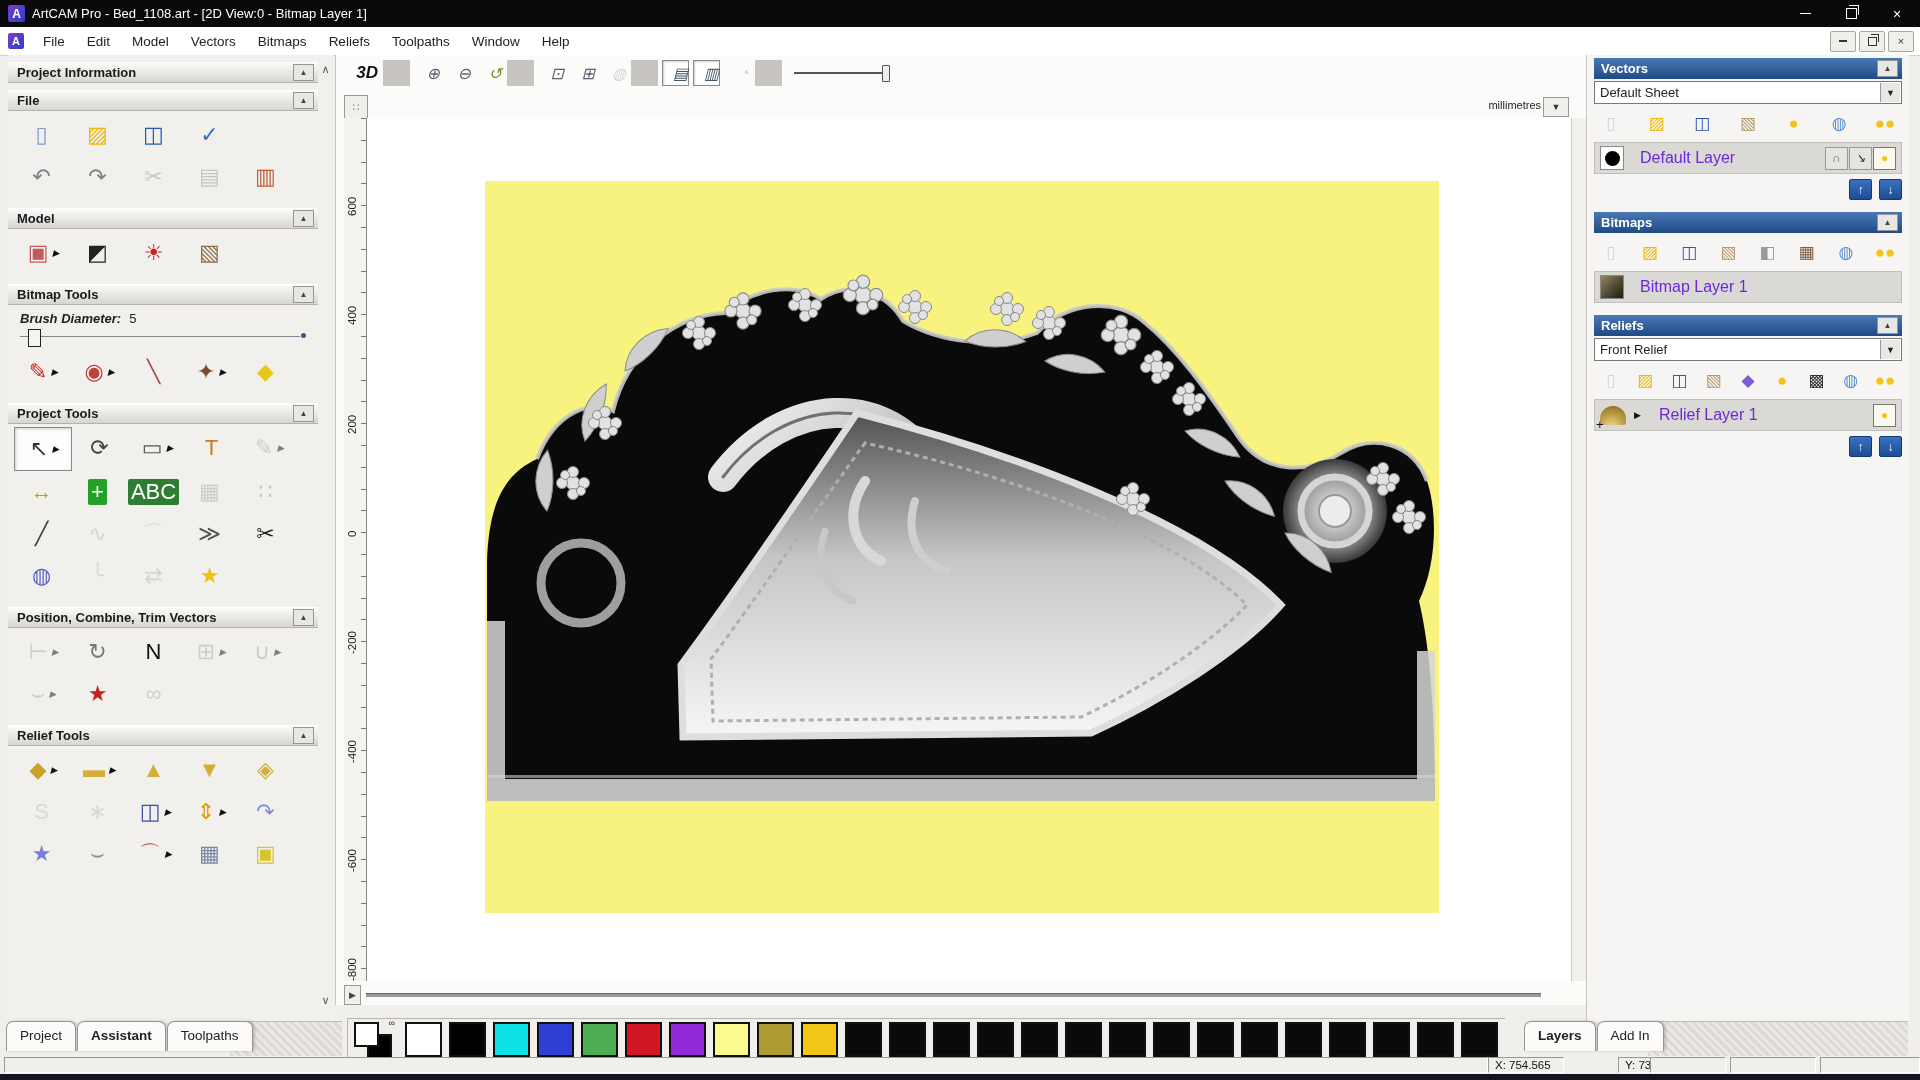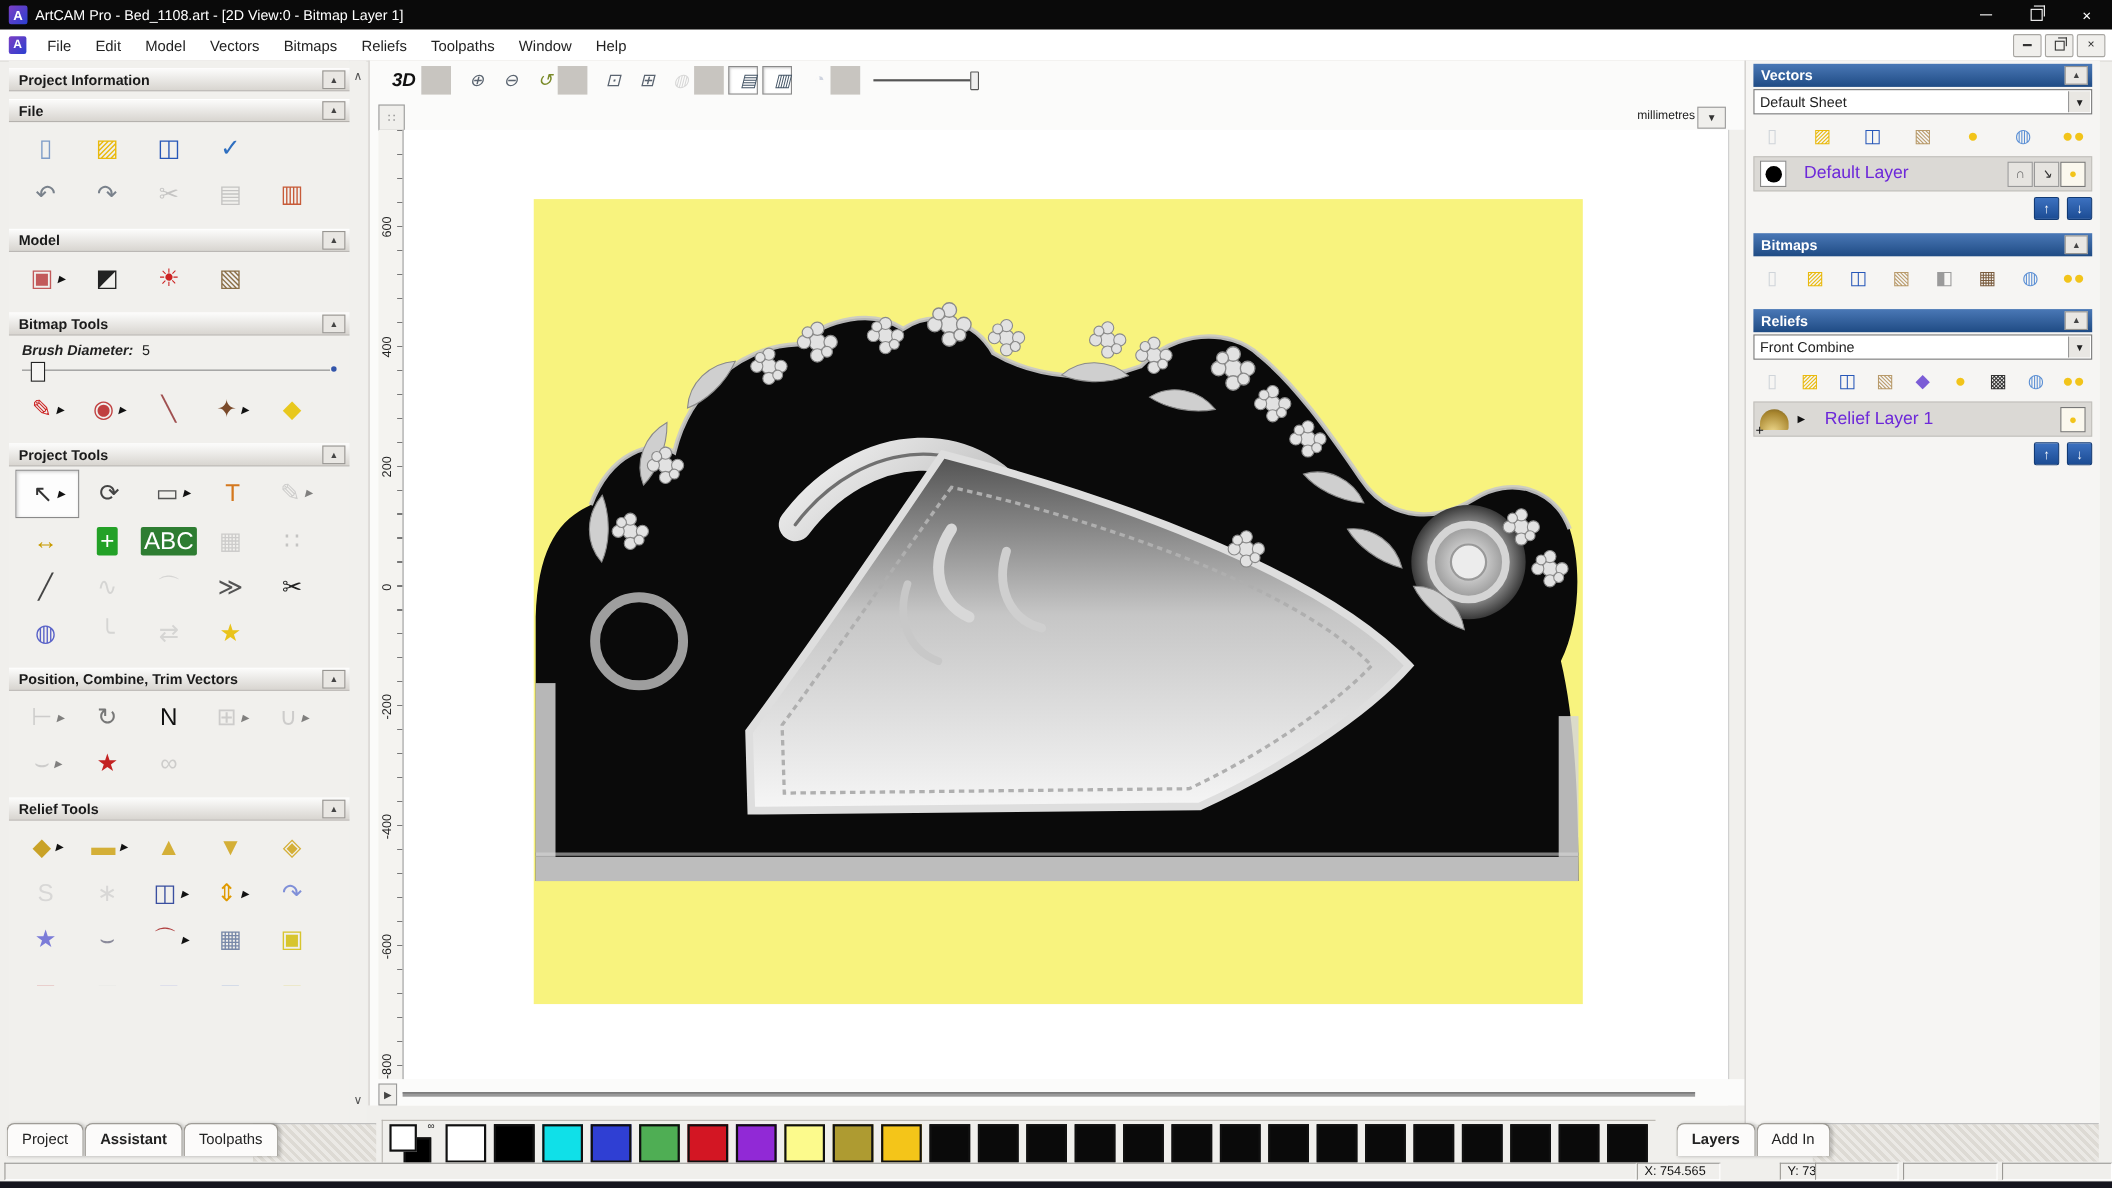--- a/index.html
+++ b/index.html
@@ -789,29 +789,33 @@
           <span class="tool" title="bitmap-preview">
             <i class="g" style="color: rgb(122, 92, 62);">▦</i>
           </span>
           <span class="tool" title="delete-bitmap-layer">
             <i class="g" style="color: rgb(91, 143, 212);">◍</i>
           </span>
           <span class="tool pressed" title="toggle-all-bitmap-layers">
             <i class="g" style="color: rgb(242, 196, 26);">●●</i>
           </span>
         </div>
+      <div class="layer-row">
+        <span class="thumb-mona"></span>
+        <span class="layer-name">Bitmap Layer 1</span>
+      </div>
     </div>
 
     <div class="rp-box">
       <div class="rp-h">
         <span>Reliefs</span>
         <span class="up-btn">▲</span>
       </div>
       <div class="rp-select">
-        <span>Front Combine</span>
+        <span>Front Relief</span>
         <span class="dd-btn">▼</span>
       </div>
       <div class="rp-tools">
 
       <span class="tool disabled" title="new-relief-layer">
             <i class="g" style="color: rgb(170, 180, 192);">▯</i>
           </span>
           <span class="tool" title="open-relief-layers">
             <i class="g" style="color: rgb(233, 185, 12);">▨</i>
           </span>

